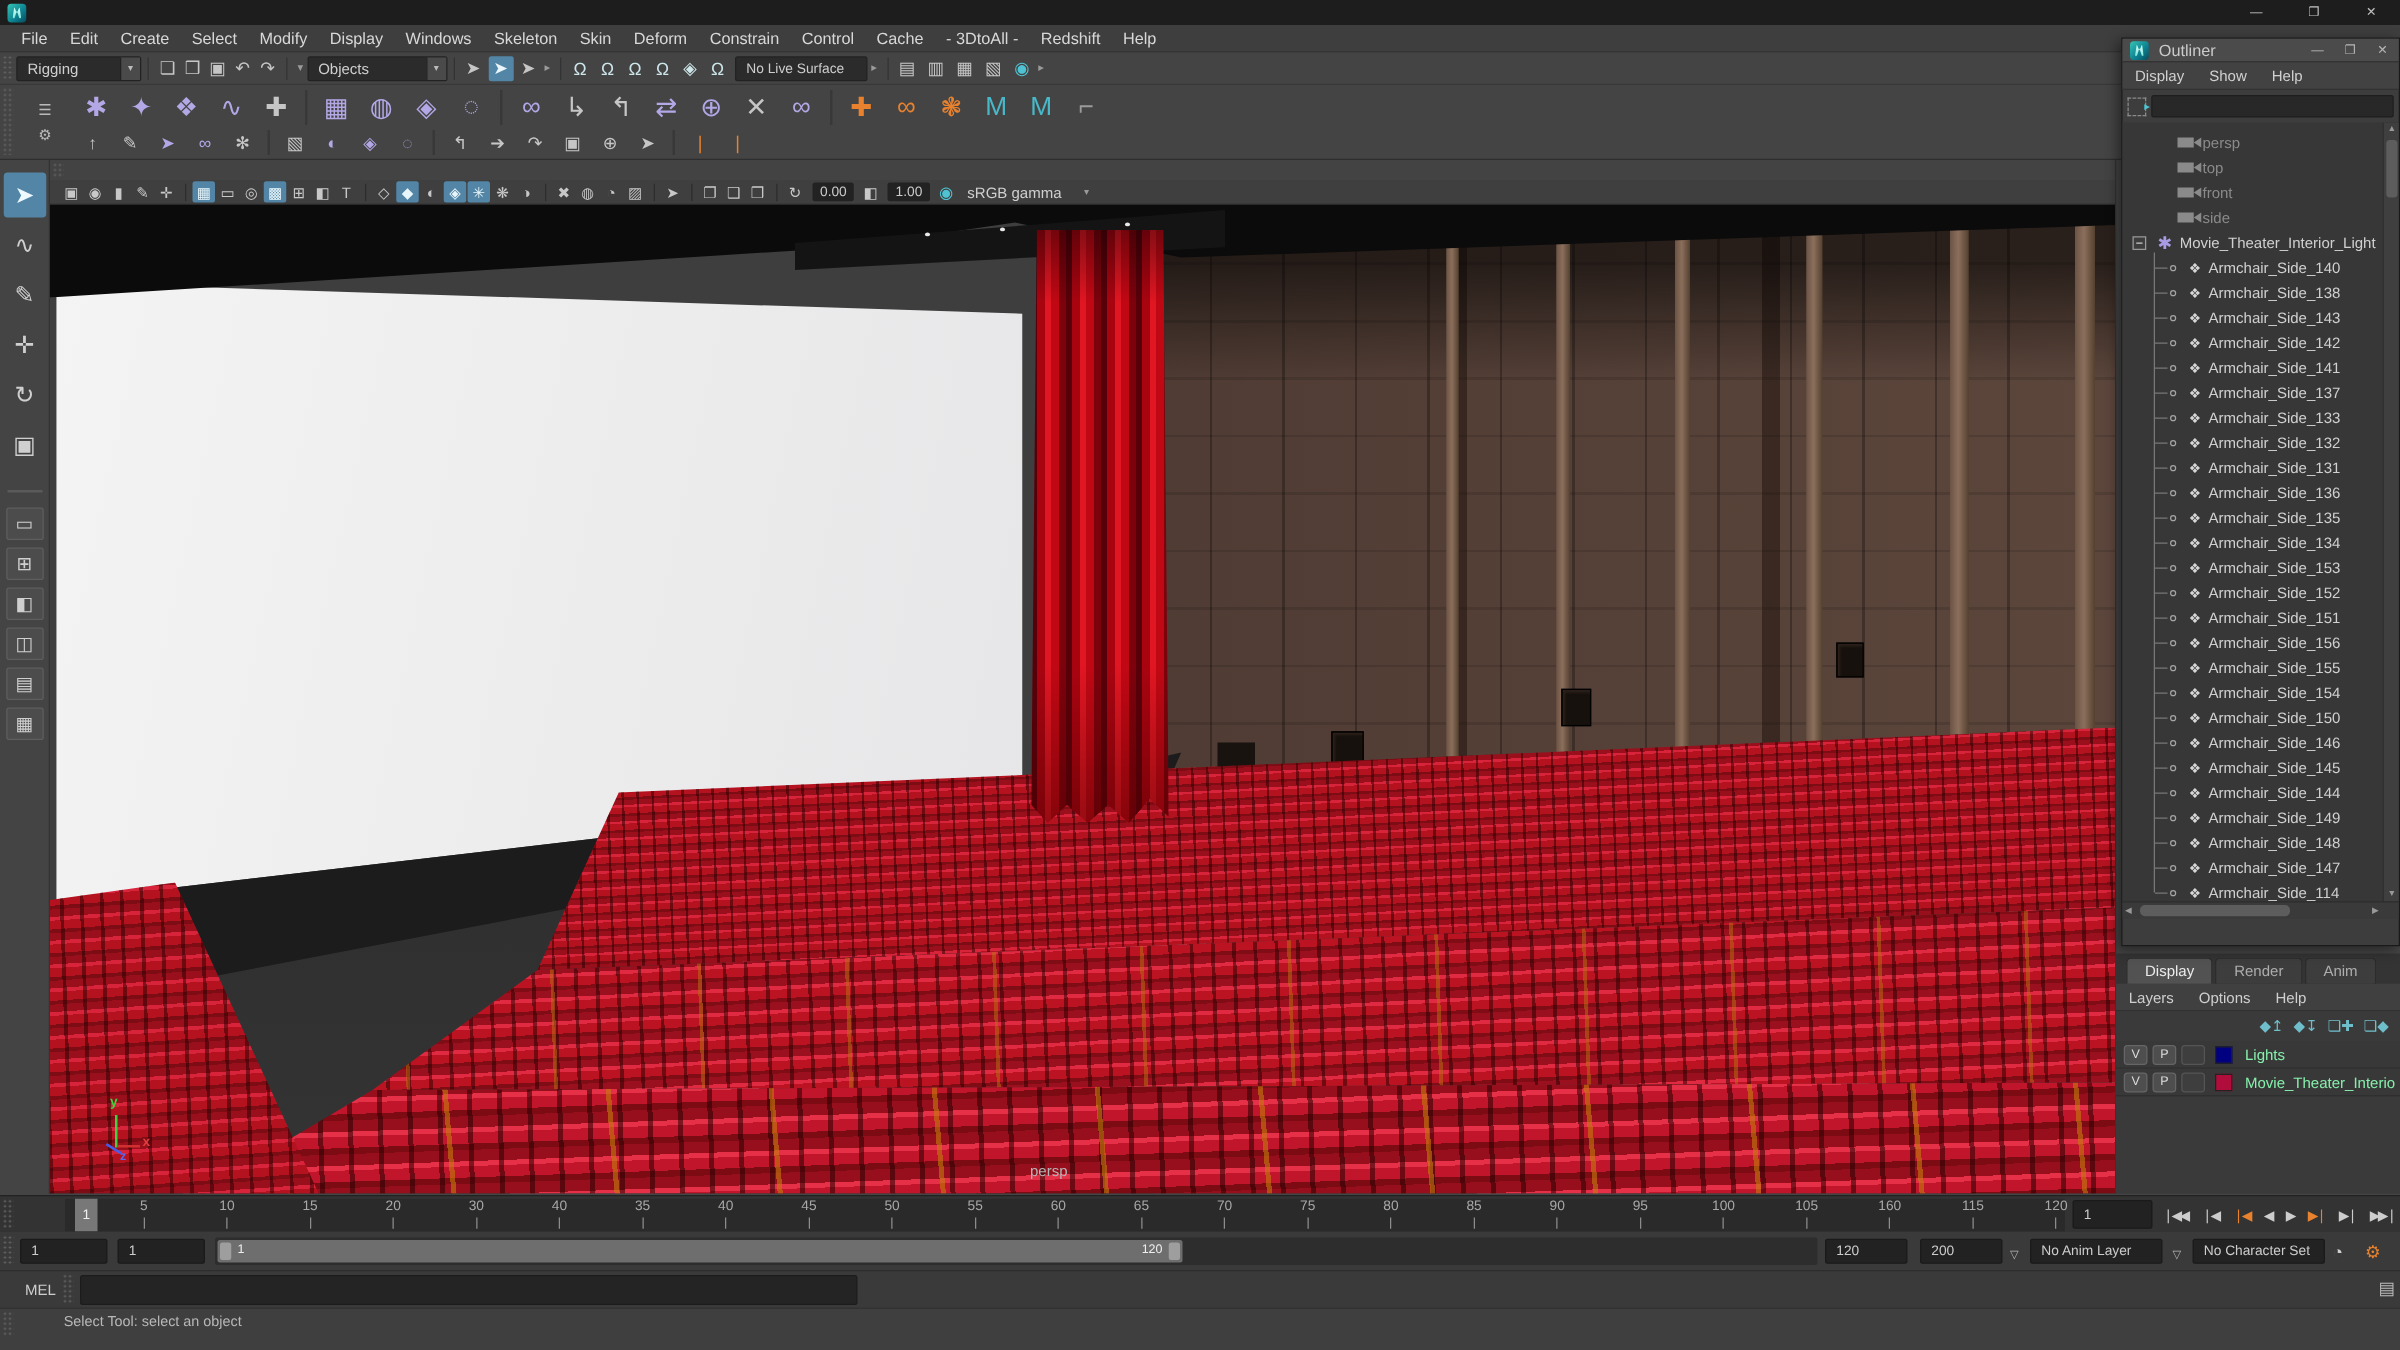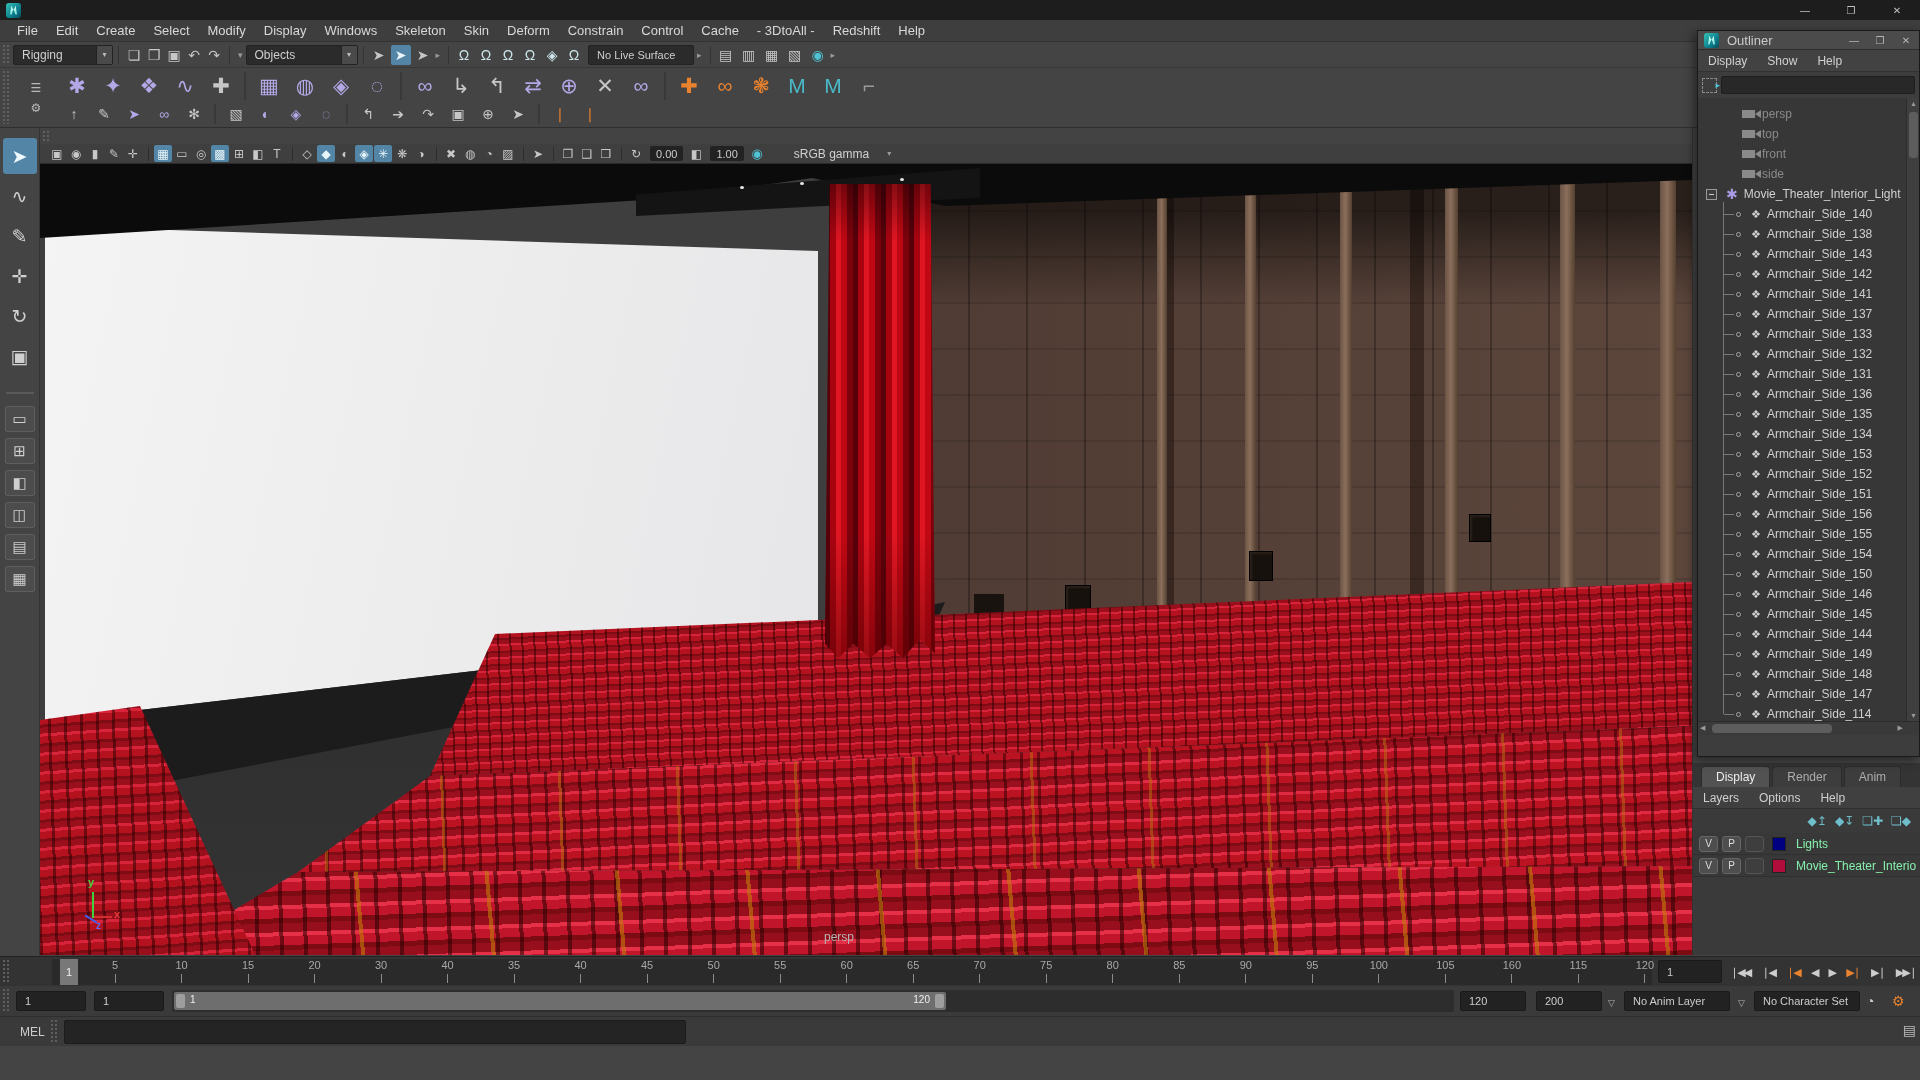--- a/index.html
+++ b/index.html
@@ -72,21 +72,21 @@
   #panel-toolbar { left:40px; top:144px; width:1652px; height:20px; background:#3f3f3f;
     border-bottom:1px solid #292929; display:flex; align-items:center; padding-left:8px; }
   .pt-icon { width:18px; height:17px; display:flex; align-items:center; justify-content:center;
     font-size:12px; color:#c8c8c8; margin-right:1px; }
   .pt-icon.sep { width:1px; height:14px; background:#2d2d2d; margin:0 5px; }
   .pt-icon.active { background:#5285a6; border-radius:2px; color:#e8f6fa; }
   .pt-field { height:15px; background:#222; border-radius:2px; padding:0 6px; font-size:11px; color:#ccc;
     display:flex; align-items:center; margin:0 4px; }
   .pt-on { width:18px; height:16px; display:flex; align-items:center; justify-content:center;
     color:#4fc3d4; font-size:13px; }
-  #colorspace-dd { height:16px; display:flex; align-items:center; gap:18px; padding:0 8px; color:#d0d0d0; font-size:12px;margin-left:20px; }
+  #colorspace-dd { height:16px; display:flex; align-items:center; gap:18px; padding:0 8px; color:#d0d0d0; font-size:12px; }
   #colorspace-dd .arrow { color:#9a9a9a; font-size:8px; }
 
   
   #scene { left:40px; top:164px; width:1652px; height:791px; background:#3e3e3e; overflow:hidden; }
   .vp { position:absolute; left:0; top:0; width:100%; height:100%; }
   #vp-screen { clip-path:polygon(5px 62px,778px 87px,778px 467px,5px 557px);
     background:linear-gradient(102deg,#f4f4f4 0%,#e6e6e8 50%,#c7c7cb 100%); }
   #vp-wall { clip-path:polygon(850px 32px,1652px 4px,1652px 524px,850px 462px);
     background:
       linear-gradient(to bottom, rgba(0,0,0,.55) 0 6%, rgba(0,0,0,0) 18%),
@@ -928,14 +928,18 @@
     <span class="rs-autokey">⚙</span>
   </div>
 
   <div id="command-line" class="abs">
     <span class="grip" style="height:24px"></span>
     <span id="mel-label">MEL</span>
     <span id="mel-input"></span>
     <span id="script-editor-btn">▤</span>
   </div>
 
+  <div id="help-line" class="abs">
+    <span class="grip" style="height:20px"></span>
+    <span id="help-text">Select Tool: select an object</span>
+  </div>
 
 </div>
 
 </body></html>

